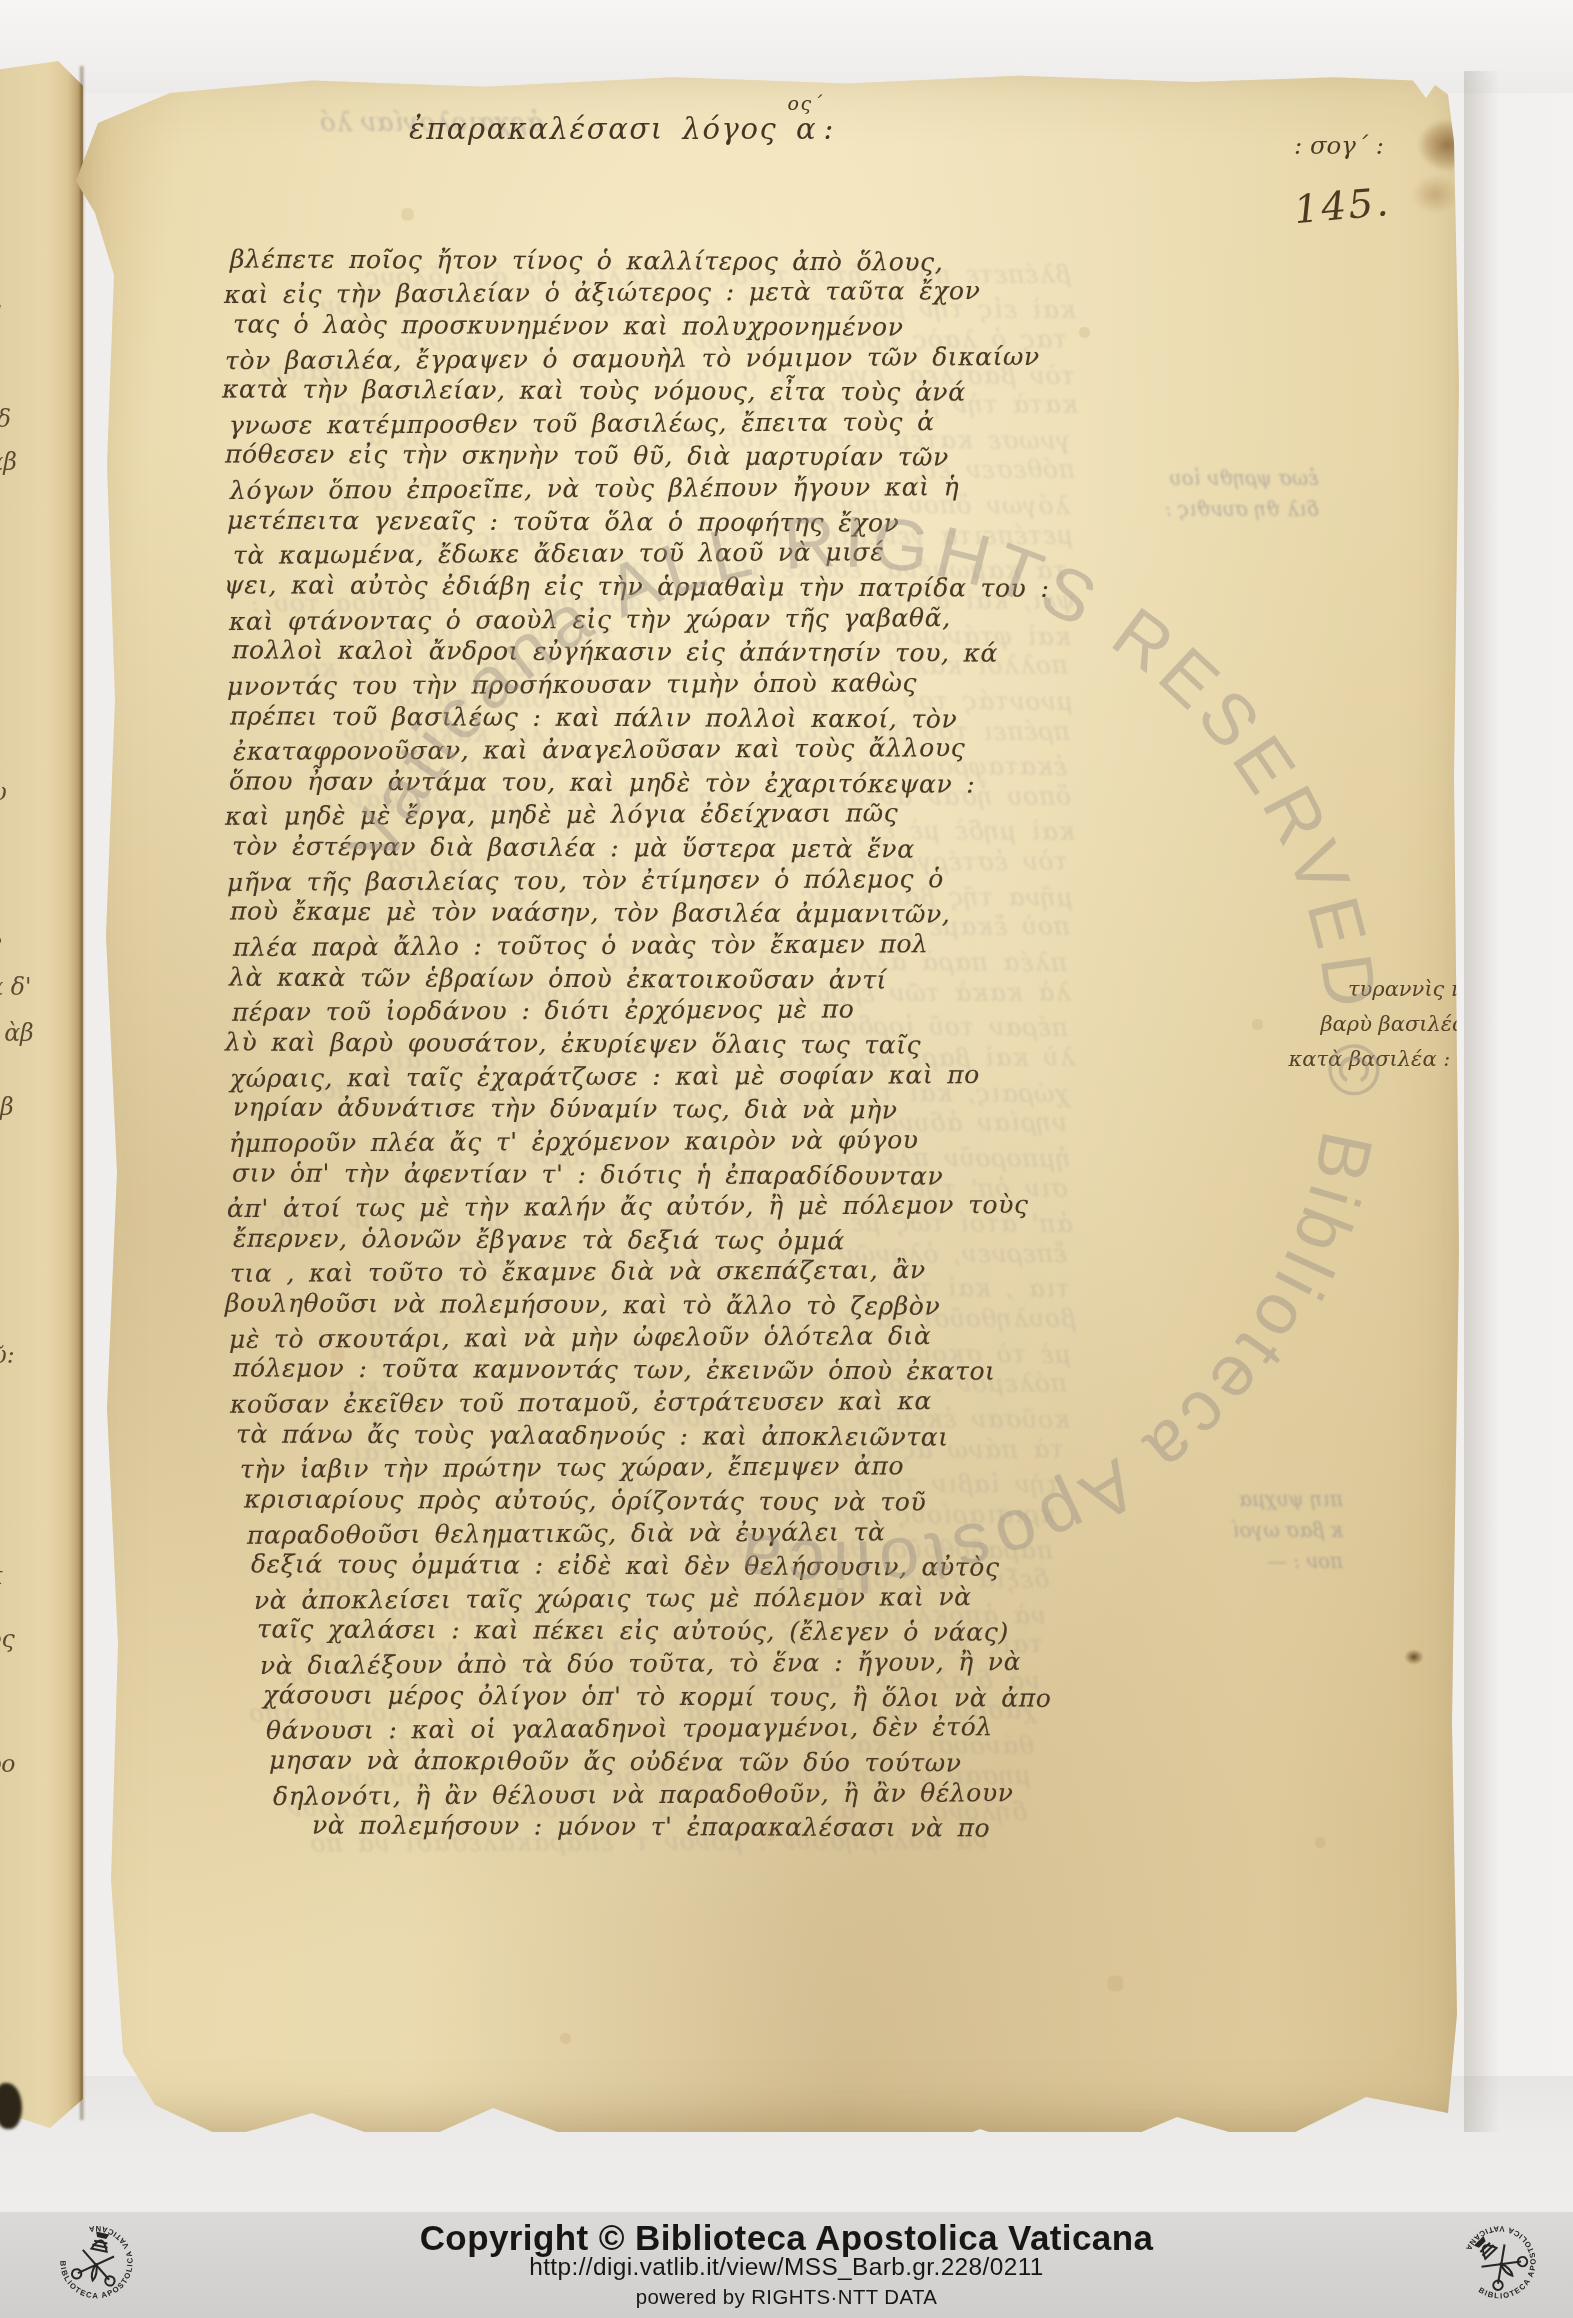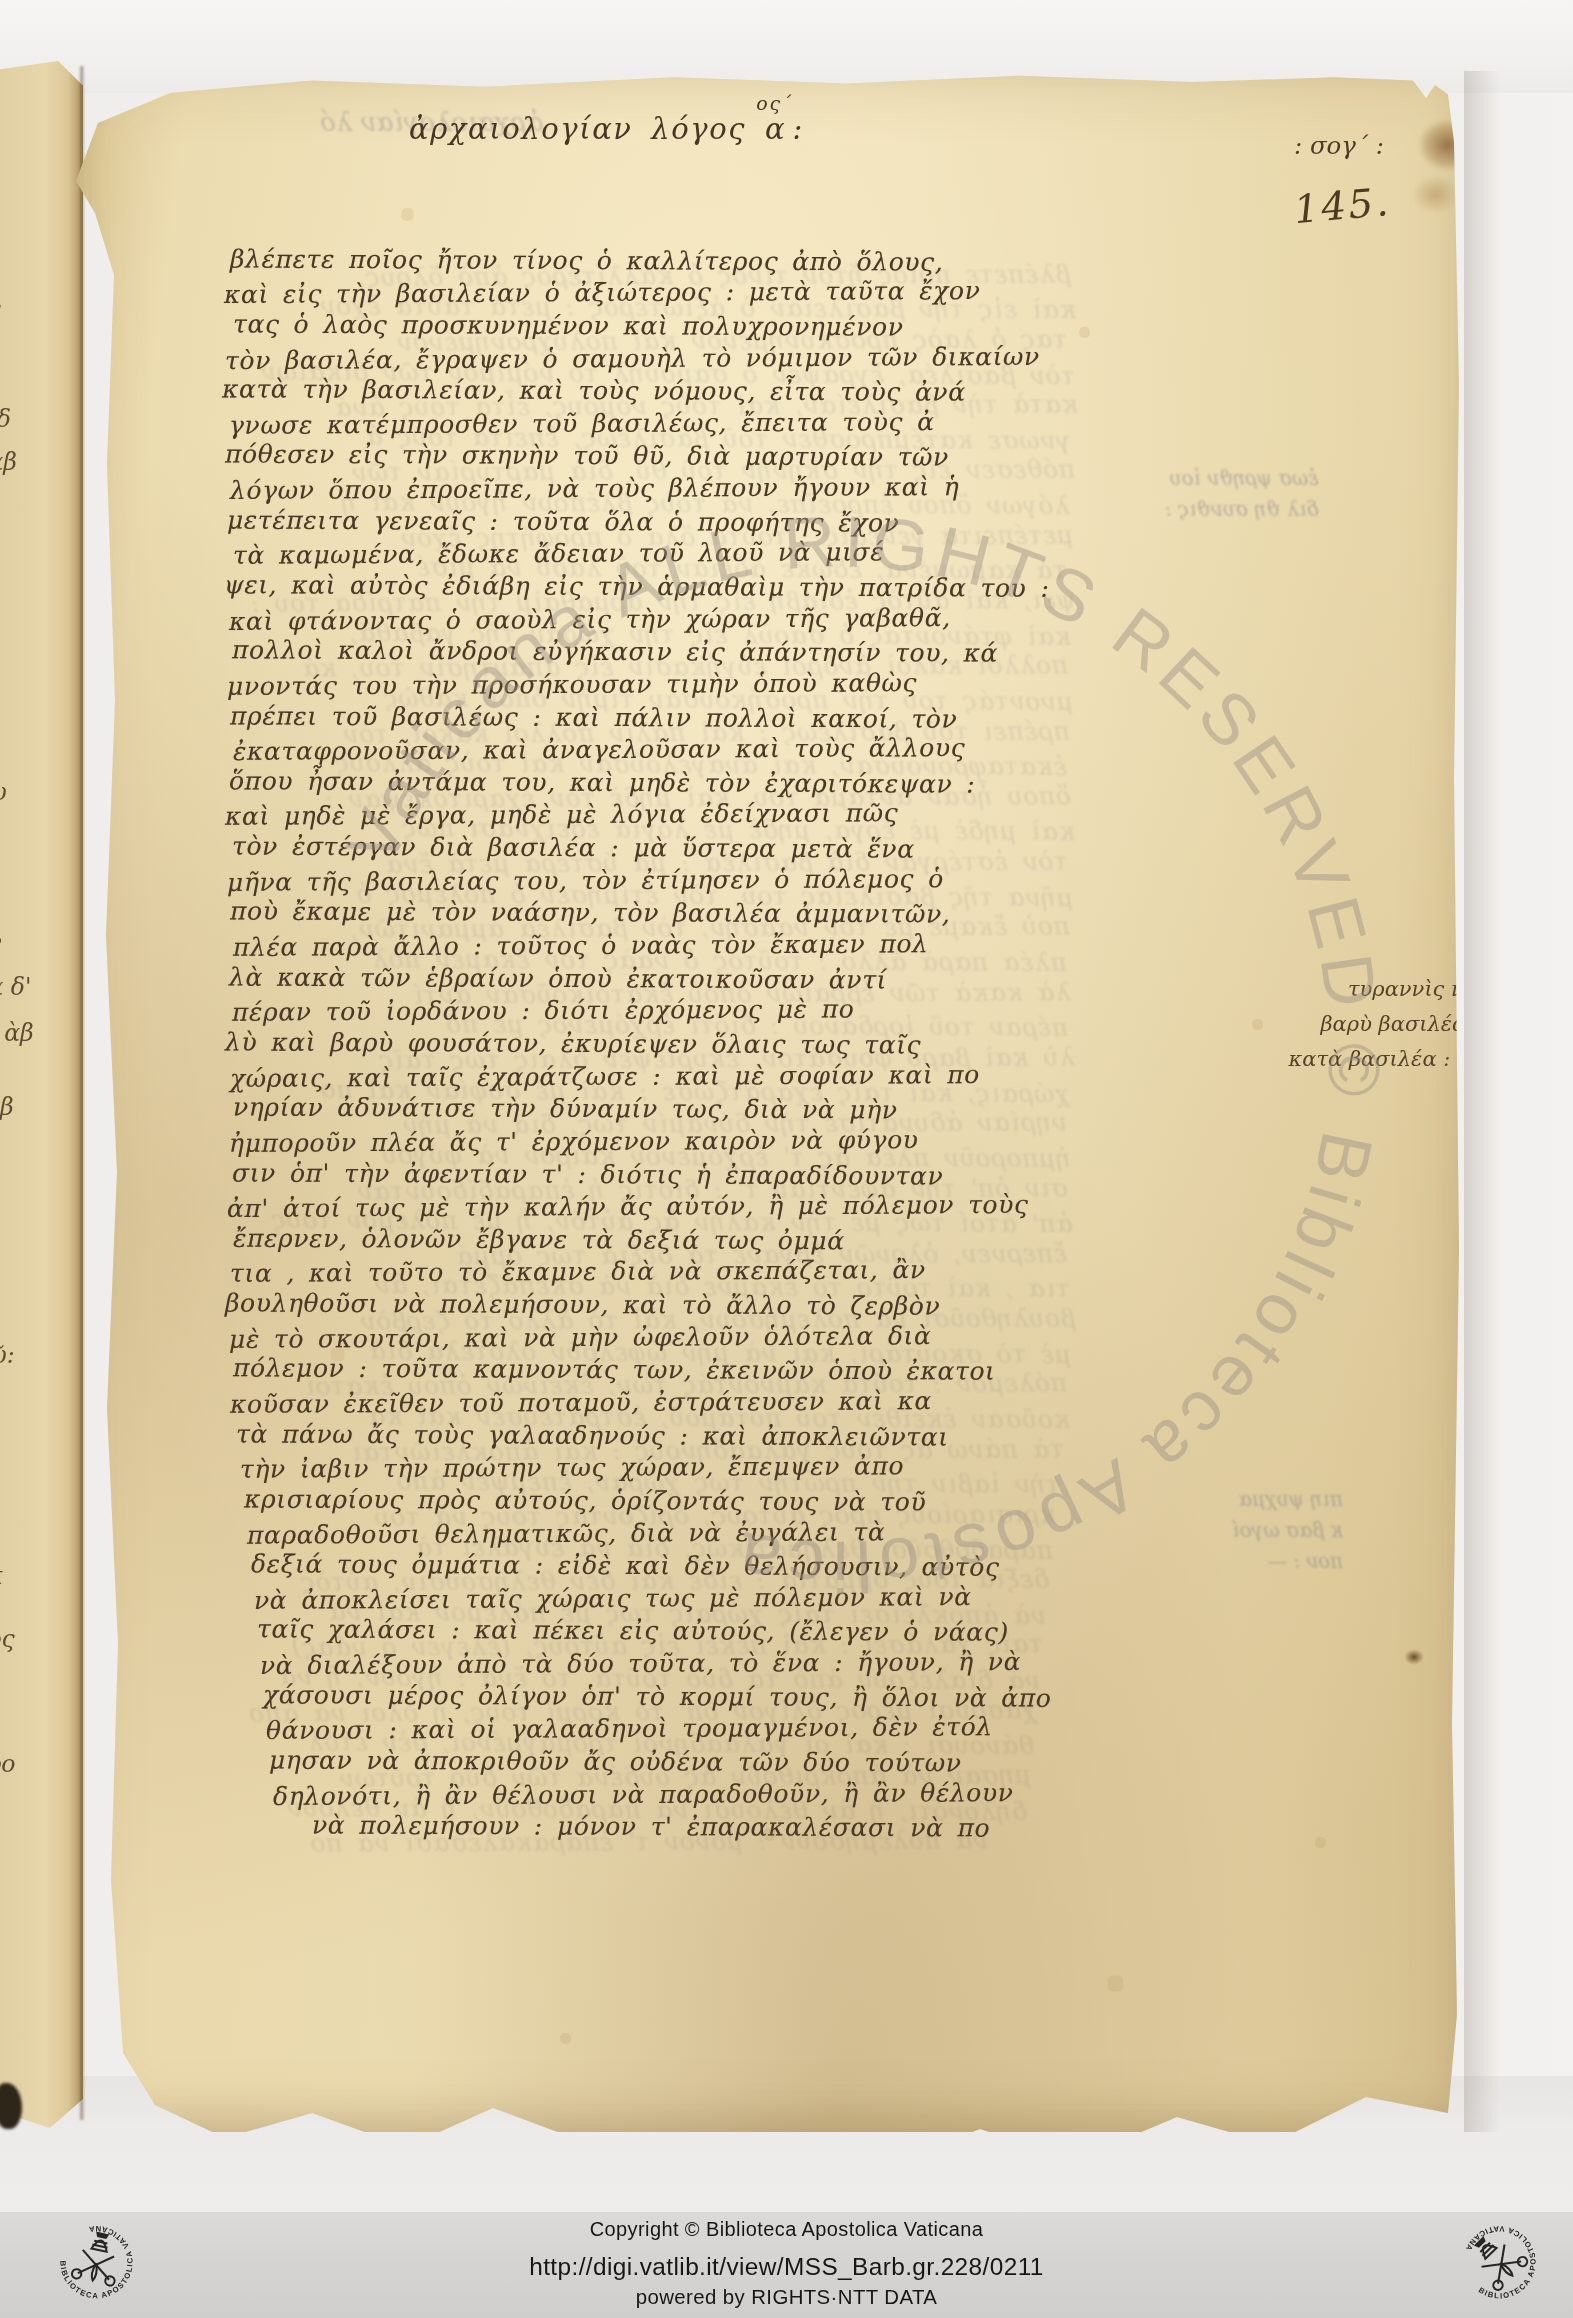--- a/index.html
+++ b/index.html
@@ -83,21 +83,21 @@
       488px 1966px 0 3.9px rgba(160,110,50,.12),1243px 1770px 0 3.9px rgba(150,105,50,.10);}
   
   #wm-svg{position:absolute;left:0;top:0;pointer-events:none;}
   #wm-svg text{font-family:"Liberation Sans",sans-serif;font-size:92px;letter-spacing:8px;
     fill:#9b9184;fill-opacity:.45;}
   
   #footer{position:absolute;left:0;top:2212px;width:1573px;height:107px;
     background:linear-gradient(180deg,#dbdad8 0%,#d5d4d2 45%,#cfcecc 100%);
     font-family:"Liberation Sans",sans-serif;color:#161616;}
   .f-line{position:absolute;left:0;right:0;text-align:center;white-space:nowrap;}
-  .f-copyright{top:6.3px;font-size:20px;letter-spacing:0.4px;}
+  .f-copyright{top:6.3px;font-size:35px;letter-spacing:0.4px;font-weight:bold;}
   .f-url{top:41px;font-size:24.4px;letter-spacing:0.4px;}
   .f-powered{top:74px;font-size:20.4px;letter-spacing:0.4px;}
   .seal{position:absolute;top:2221px;width:149px;height:98px;overflow:visible;}
   .seal-left{left:22px;}
   .seal-right{left:1425px;}
   .seal text{font-family:"Liberation Sans",sans-serif;font-weight:bold;font-size:15px;
     letter-spacing:2.6px;fill:#262524;}
   .seal .emblem{stroke:#262524;fill:none;stroke-width:4;}
   .seal .emblem-fill{fill:#262524;stroke:none;}
 </style>
@@ -126,21 +126,21 @@
       <div class="strip-frag" style="top: 1689px;">ρο</div>
     </div>
   <div class="fold-line"></div>
   <div class="book-edge-dark"></div>
 
   <div id="page">
 
     <div class="ghost-header">ἀρχαιολογίαν λό</div>
 
     <div class="ms-header ink">
-      <span>ἀρχαιολογίαν λόγος α</span><span class="sup">ος´</span><span class="tail">:</span>
+      <span>ἐπαρακαλέσασι λόγος α</span><span class="sup">ος´</span><span class="tail">:</span>
     </div>
 
     <div class="quire-mark ink">: σογ´ :</div>
 
     <div class="stain-big"></div>
 
     <div class="folio-num ink">145.</div>
 
     <div class="ghost-note" style="left:1089px;top:392px;" id="ghost-note-top">
         <div>ἐωσ ψρηϑν ἰου</div>

